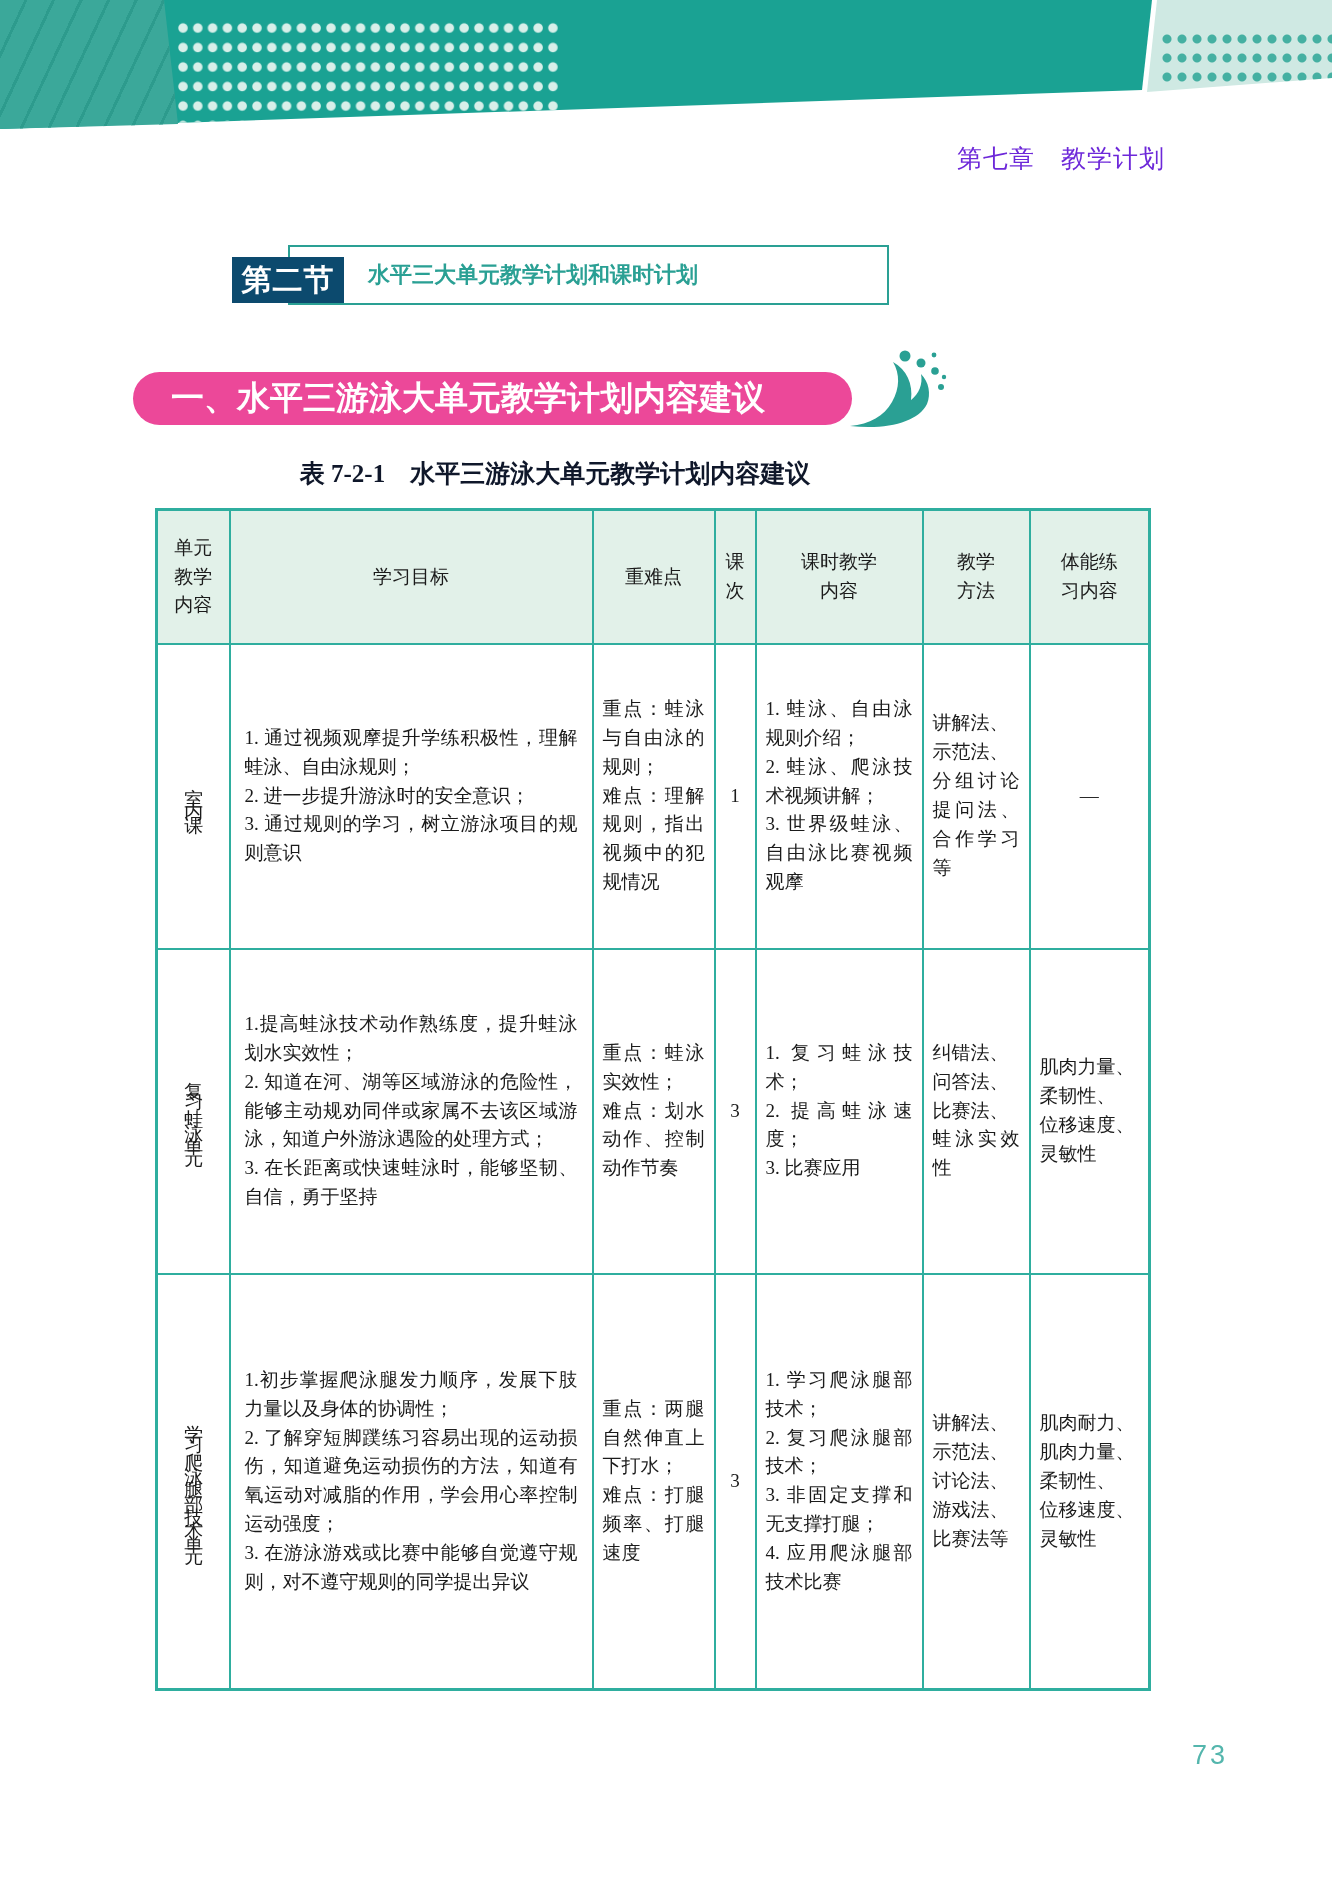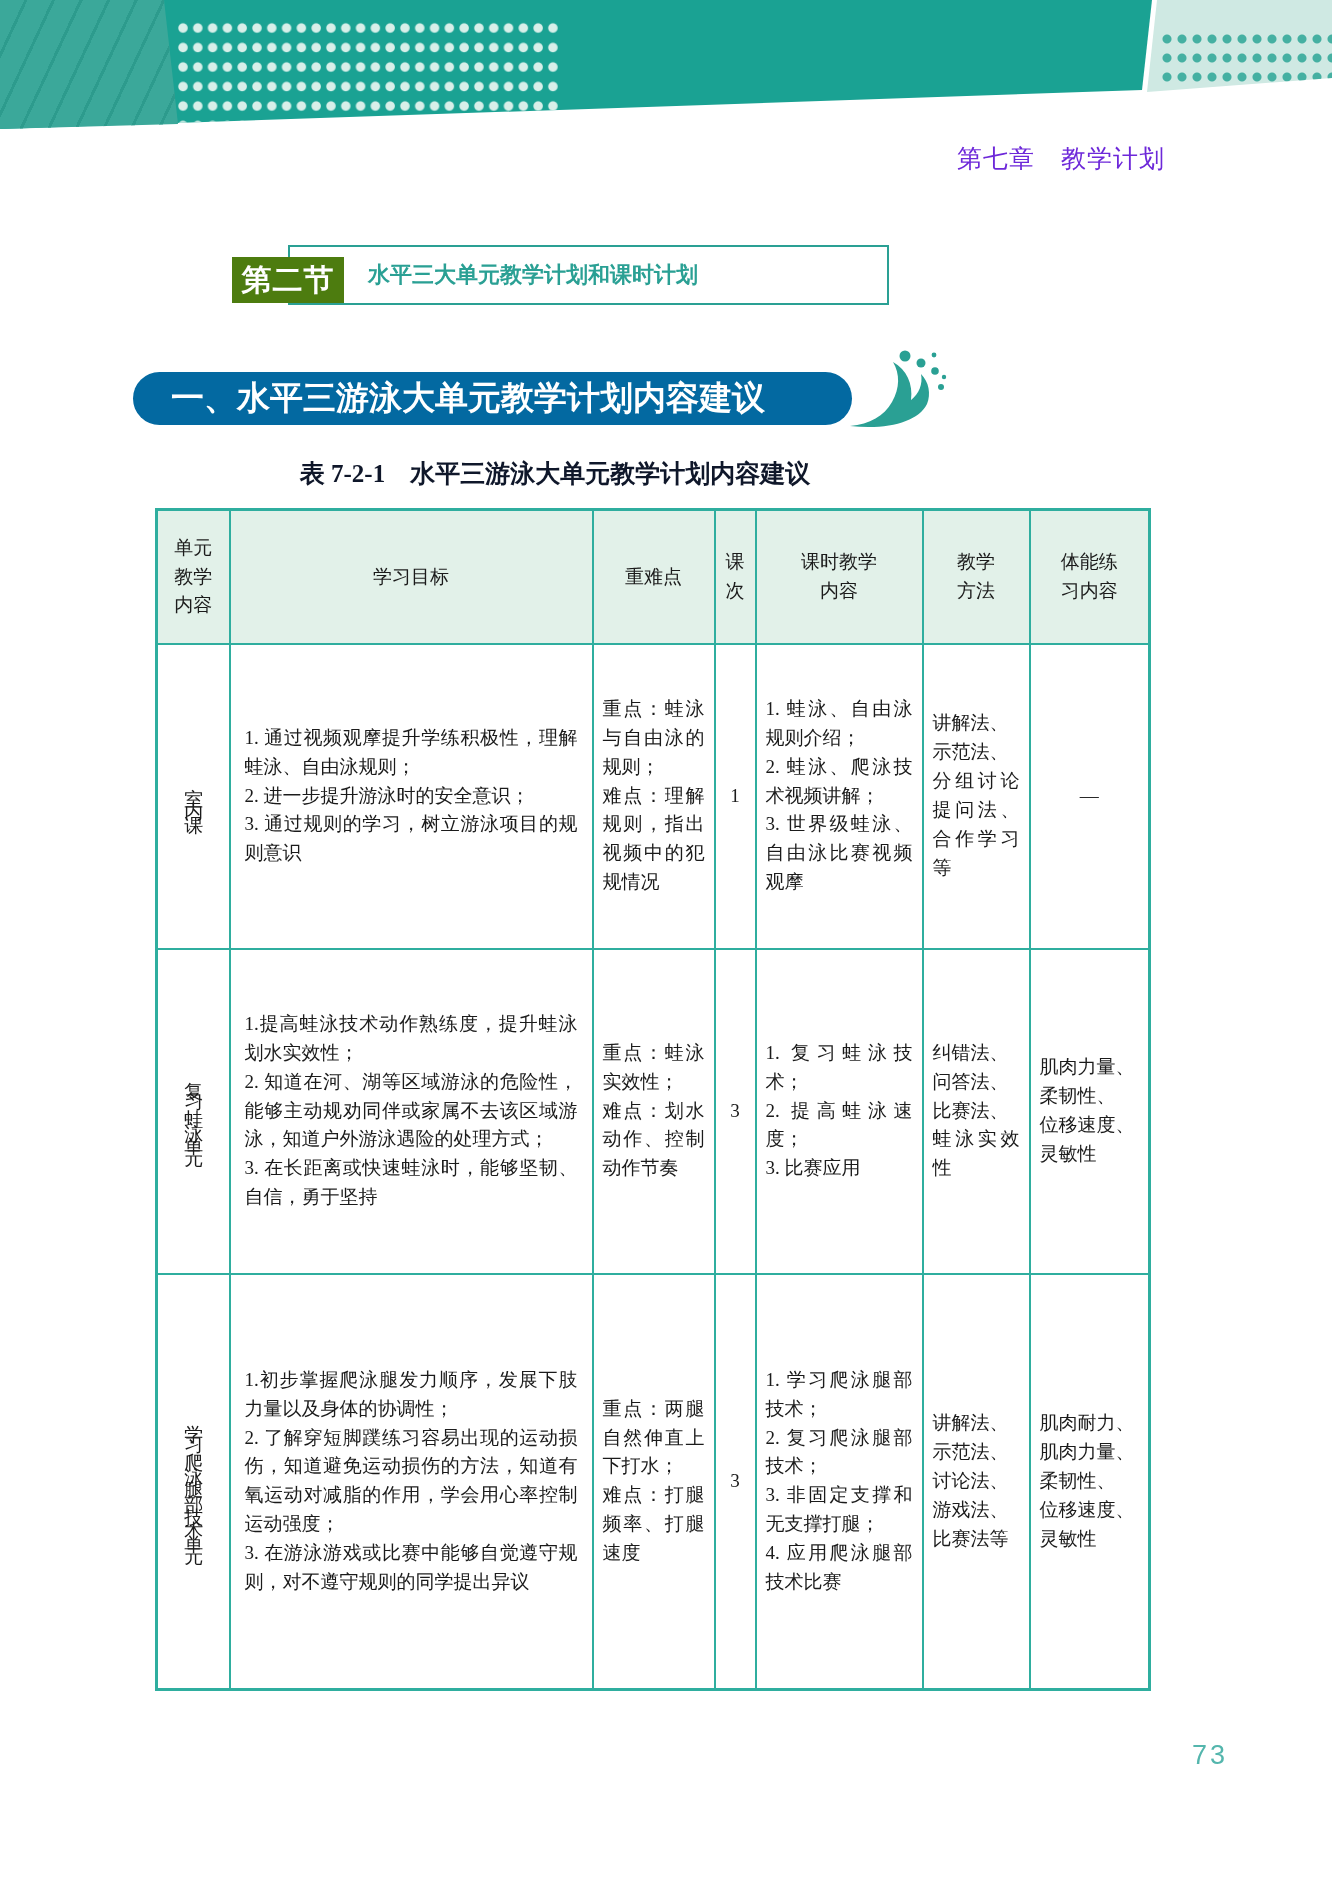--- a/index.html
+++ b/index.html
@@ -42,34 +42,34 @@
     font-size:25px; color:#6d28d9; letter-spacing:1px;margin-top:28px;
   }
 
   
   .section-outline {
     position:absolute; left:288px; top:245px; width:601px; height:60px;
     border:2.5px solid #2aa094; background:#ffffff;
   }
   .section-badge {
     position:absolute; left:232px; top:257px; width:112px; height:46px;
-    background:#4d7c0f; color:#ffffff; z-index:2;
+    background:#0c4a6e; color:#ffffff; z-index:2;
     font-family:"Liberation Sans", sans-serif; font-weight:700; font-size:30px;
     display:flex; align-items:center; justify-content:center; letter-spacing:1px;
   }
   .section-title {
     position:absolute; left:368px; top:251px; height:48px; line-height:48px; z-index:2;
     font-family:"Liberation Sans", sans-serif; font-weight:700; font-size:22px;
     color:#2aa094; white-space:nowrap;
   }
 
   
   .subsection {
     position:absolute; left:133px; top:372px; width:719px; height:53px;
-    background:#0369a1; border-radius:27px; color:#ffffff;
+    background:#ec4899; border-radius:27px; color:#ffffff;
     font-family:Liberation Serif, serif; font-weight:700; font-size:33px;
     display:flex; align-items:center; padding-left:38px; white-space:nowrap;
   }
   .wave-icon { position:absolute; left:848px; top:350px; width:100px; height:80px; }
 
   
   .table-caption {
     position:absolute; left:155px; top:457px; width:800px; text-align:center;
     font-size:25px; font-weight:700; color:#0f172a;
   }

